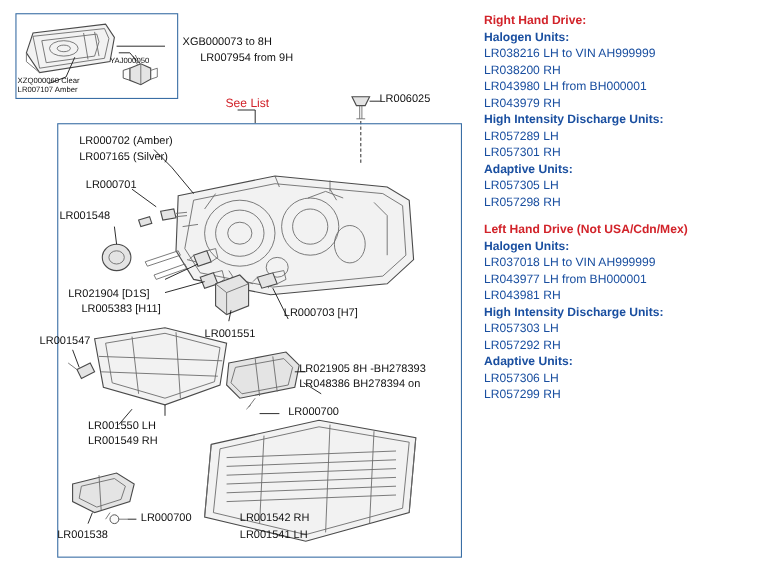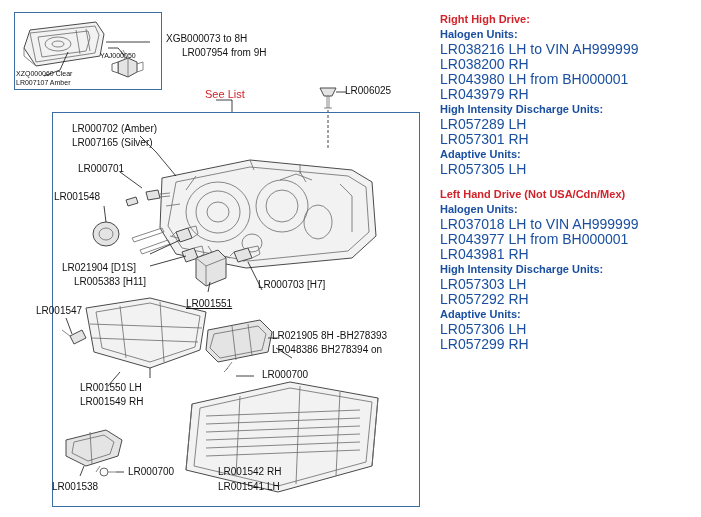--- a/index.html
+++ b/index.html
@@ -25,21 +25,21 @@
 
   
   .rcol{position:absolute;left:440px;top:12px;width:250px;}
   .rcol .hdr-red{
     color:#d2232a;font-weight:bold;font-size:11px;line-height:15px;
   }
   .rcol .hdr-blue{
     color:#1a4fa0;font-weight:bold;font-size:11px;line-height:15px;
   }
   .rcol .ln{
-    color:#1a4fa0;font-size:14px;line-height:15px;
+    color:#1a4fa0;font-size:11px;line-height:15px;
   }
   .rcol .gap{height:10px;}
 
   
   .box{
     position:absolute;
     border:1px solid #3a6ea5;
     background:transparent;
   }
   #inset-box{left:14px;top:12px;width:146px;height:76px;}
@@ -237,49 +237,50 @@
 
   <div class="box" id="main-box"></div>
 
   <div class="lbl" style="left:345px;top:85px;">LR006025</div>
   <div class="lbl" style="left:72px;top:123px;">LR000702 (Amber)</div>
   <div class="lbl" style="left:72px;top:137px;">LR007165 (Silver)</div>
   <div class="lbl" style="left:78px;top:163px;">LR000701</div>
   <div class="lbl" style="left:54px;top:191px;">LR001548</div>
   <div class="lbl" style="left:62px;top:262px;">LR021904 [D1S]</div>
   <div class="lbl" style="left:74px;top:276px;">LR005383 [H11]</div>
-  <div class="lbl" style="left:186px;top:298px;text-decoration:underline;">LR001551</div>
+  <div class="lbl" style="left:186px;top:298px;">LR001551</div>
   <div class="lbl" style="left:258px;top:279px;">LR000703 [H7]</div>
   <div class="lbl" style="left:16px;top:305px;margin-left:20px;">LR001547</div>
   <div class="lbl" style="left:272px;top:330px;">LR021905 8H -BH278393</div>
   <div class="lbl" style="left:272px;top:344px;">LR048386 BH278394 on</div>
   <div class="lbl" style="left:262px;top:369px;">LR000700</div>
   <div class="lbl" style="left:80px;top:382px;">LR001550 LH</div>
   <div class="lbl" style="left:80px;top:396px;">LR001549 RH</div>
   <div class="lbl" style="left:128px;top:466px;">LR000700</div>
   <div class="lbl" style="left:52px;top:481px;">LR001538</div>
   <div class="lbl" style="left:218px;top:466px;">LR001542 RH</div>
   <div class="lbl" style="left:218px;top:481px;">LR001541 LH</div>
 
   <div class="rcol">
 
-    <div class="hdr-red">Right High Drive:</div>
+    <div class="hdr-red">Right Hand Drive:</div>
 
     <div class="hdr-blue">Halogen Units:</div>
     <div class="ln">LR038216 LH to VIN AH999999</div>
     <div class="ln">LR038200 RH</div>
     <div class="ln">LR043980 LH from BH000001</div>
     <div class="ln">LR043979 RH</div>
 
     <div class="hdr-blue">High Intensity Discharge Units:</div>
     <div class="ln">LR057289 LH</div>
     <div class="ln">LR057301 RH</div>
 
     <div class="hdr-blue">Adaptive Units:</div>
     <div class="ln">LR057305 LH</div>
+    <div class="ln">LR057298 RH</div>
 
     <div class="gap"></div>
 
     <div class="hdr-red">Left Hand Drive (Not USA/Cdn/Mex)</div>
 
     <div class="hdr-blue">Halogen Units:</div>
     <div class="ln">LR037018 LH to VIN AH999999</div>
     <div class="ln">LR043977 LH from BH000001</div>
     <div class="ln">LR043981 RH</div>
 

